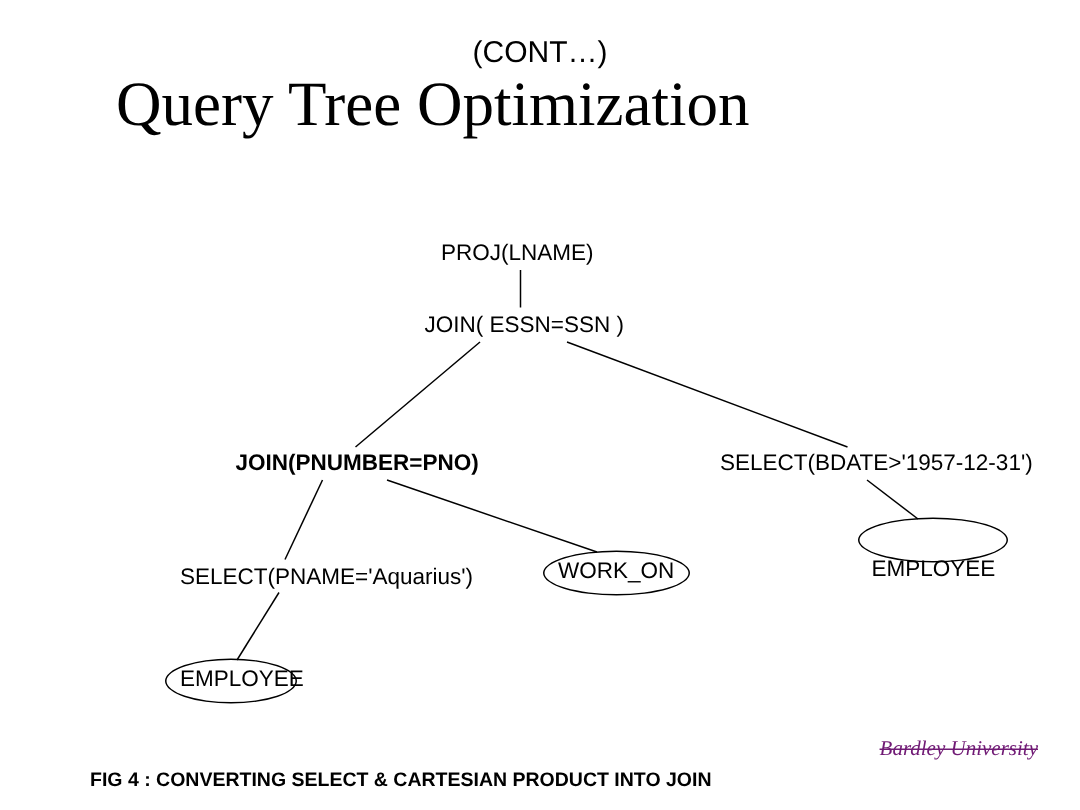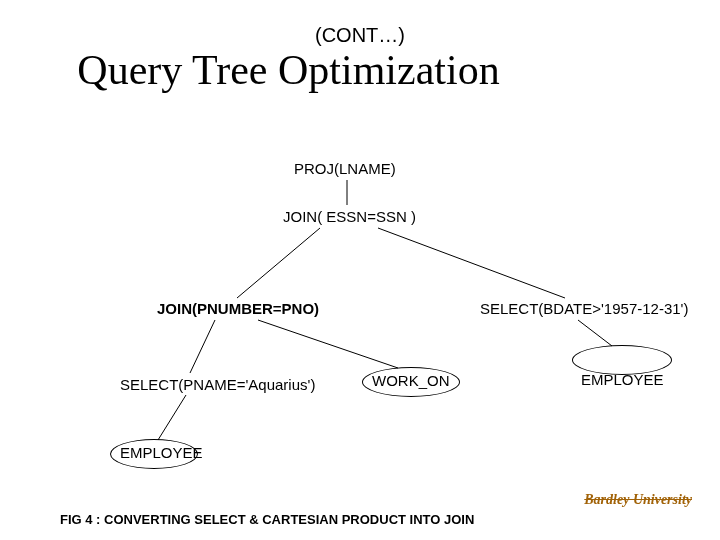--- a/index.html
+++ b/index.html
@@ -49,22 +49,22 @@
     font-weight: 700;
     line-height: 1.25;
   }
   .brand {
     position: absolute;
     right: 28px;
     bottom: 32px;
     font-family: "Times New Roman", Times, serif;
     font-size: 14px;
     font-style: italic;
-    font-weight: 700;
-    color: #a16207;
+    font-weight: 400;
+    color: #701a75;
   }
   .brand span.strike {
     text-decoration: line-through;
   }
   .ellipse {
     position: absolute;
     border: 1px solid #000;
     border-radius: 50%;
   }
   svg.lines {

